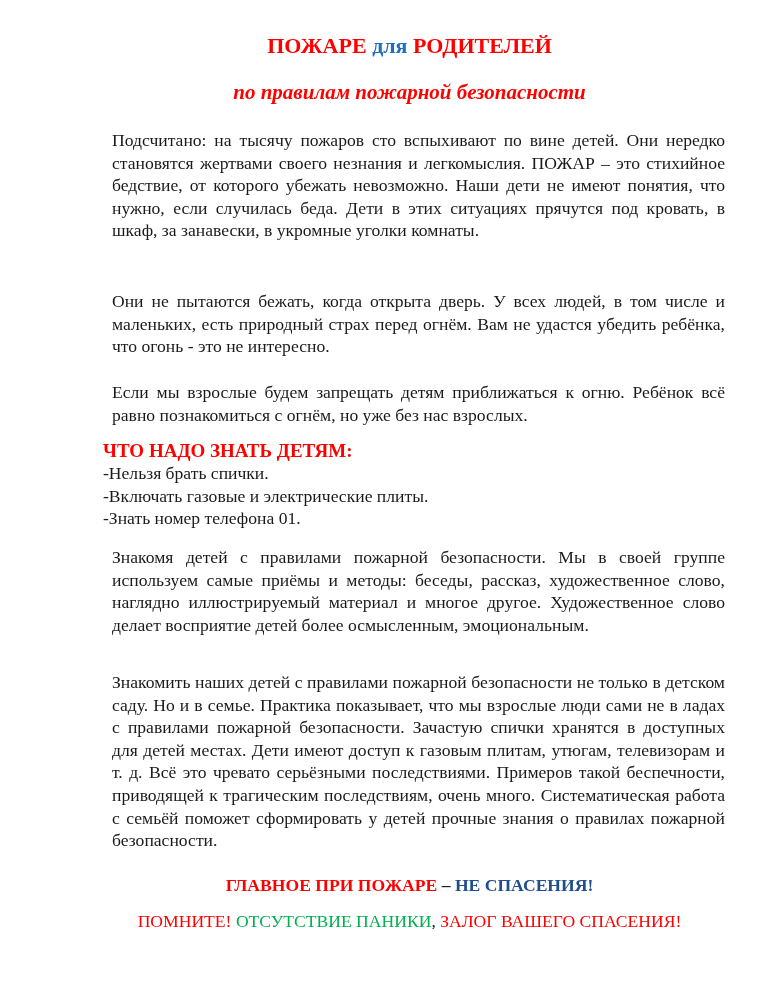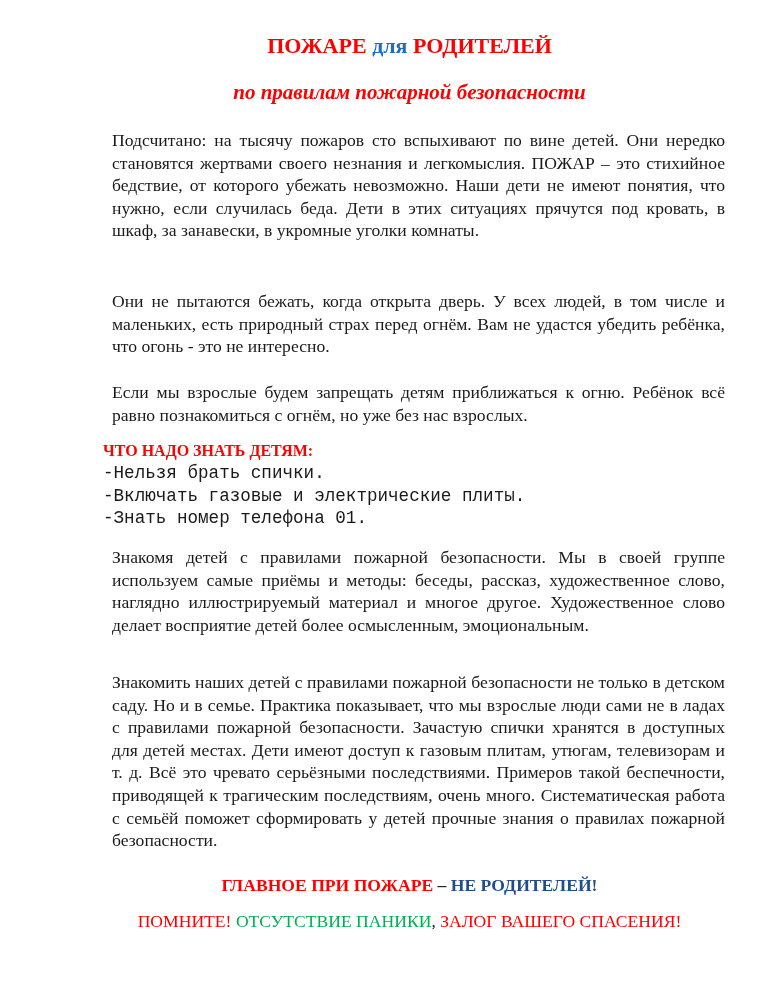--- a/index.html
+++ b/index.html
@@ -8,22 +8,22 @@
   .page { position: absolute; left: 103px; top: 0; width: 613px; }
   .title { text-align: center; font-weight: bold; font-size: 22px; margin: 0; position: absolute; left: 0; width: 613px; top: 33px; line-height: 26px; }
   .subtitle { text-align: center; font-weight: bold; font-size: 21px; margin: 0; position: absolute; left: 0; width: 613px; top: 79px; line-height: 26px; font-style: italic; }
   .red { color: #ff0000; }
   .blue { color: #1f6fbf; }
   .navy { color: #1f4e8c; }
   .green { color: #00b050; }
   .dark { color: #222; }
   .para { position: absolute; left: 0; width: 613px; font-size: 17.6px; line-height: 22.6px; text-align: justify; margin: 9px; }
   .para.last-left { text-align-last: left; }
-  .heading { position: absolute; left: 0; font-size: 16px; font-weight: bold; color: #ff0000; margin: 0; line-height: 22.6px; }
-  .list { position: absolute; left: 0; font-size: 17.6px; line-height: 22.6px; margin: 0; padding: 0; list-style: none; font-family: Liberation Mono, monospace; }
+  .heading { position: absolute; left: 0; font-size: 19px; font-weight: bold; color: #ff0000; margin: 0; line-height: 22.6px; }
+  .list { position: absolute; left: 0; font-size: 17.6px; line-height: 22.6px; margin: 0; padding: 0; list-style: none; }
   .center-line { position: absolute; left: 0; width: 613px; text-align: center; font-size: 17.6px; line-height: 22px; margin: 0; }
   .bold { font-weight: bold; }
 </style>
 </head>
 <body>
 
 <div class="page">
   <h1 class="title">
     <span class="red">ПОЖАРЕ</span>
     <span class="blue">для</span>
@@ -39,19 +39,19 @@
   <ul class="list" style="top:462px;">
     <li>-Нельзя брать спички.</li>
     <li>-Включать газовые и электрические плиты.</li>
     <li>-Знать номер телефона 01.</li>
   </ul>
 
   <p class="para last-left" style="top:537px;">Знакомя детей с правилами пожарной безопасности. Мы в своей группе используем самые приёмы и методы: беседы, рассказ, художественное слово, наглядно иллюстрируемый материал и многое другое. Художественное слово делает восприятие детей более осмысленным, эмоциональным.</p>
   <p class="para last-left" style="top:662px;">Знакомить наших детей с правилами пожарной безопасности не только в детском саду. Но и в семье. Практика показывает, что мы взрослые люди сами не в ладах с правилами пожарной безопасности. Зачастую спички хранятся в доступных для детей местах. Дети имеют доступ к газовым плитам, утюгам, телевизорам и т. д. Всё это чревато серьёзными последствиями. Примеров такой беспечности, приводящей к трагическим последствиям, очень много. Систематическая работа с семьёй поможет сформировать у детей прочные знания о правилах пожарной безопасности.</p>
 
   <div class="center-line bold" style="top:874px;">
-    <span class="red">ГЛАВНОЕ ПРИ ПОЖАРЕ</span><span class="dark"> – </span><span class="navy">НЕ РОДИТЕЛЕЙ!</span>
+    <span class="red">ГЛАВНОЕ ПРИ ПОЖАРЕ</span><span class="dark"> – </span><span class="navy">НЕ СПАСЕНИЯ!</span>
   </div>
 
   <div class="center-line" style="top:910px; left:-20px; width:653px;">
     <span class="red">ПОМНИТЕ! </span><span class="green">ОТСУТСТВИЕ ПАНИКИ</span><span class="dark">, </span><span class="red">ЗАЛОГ ВАШЕГО СПАСЕНИЯ!</span>
   </div>
 </div>
 
 </body></html>

